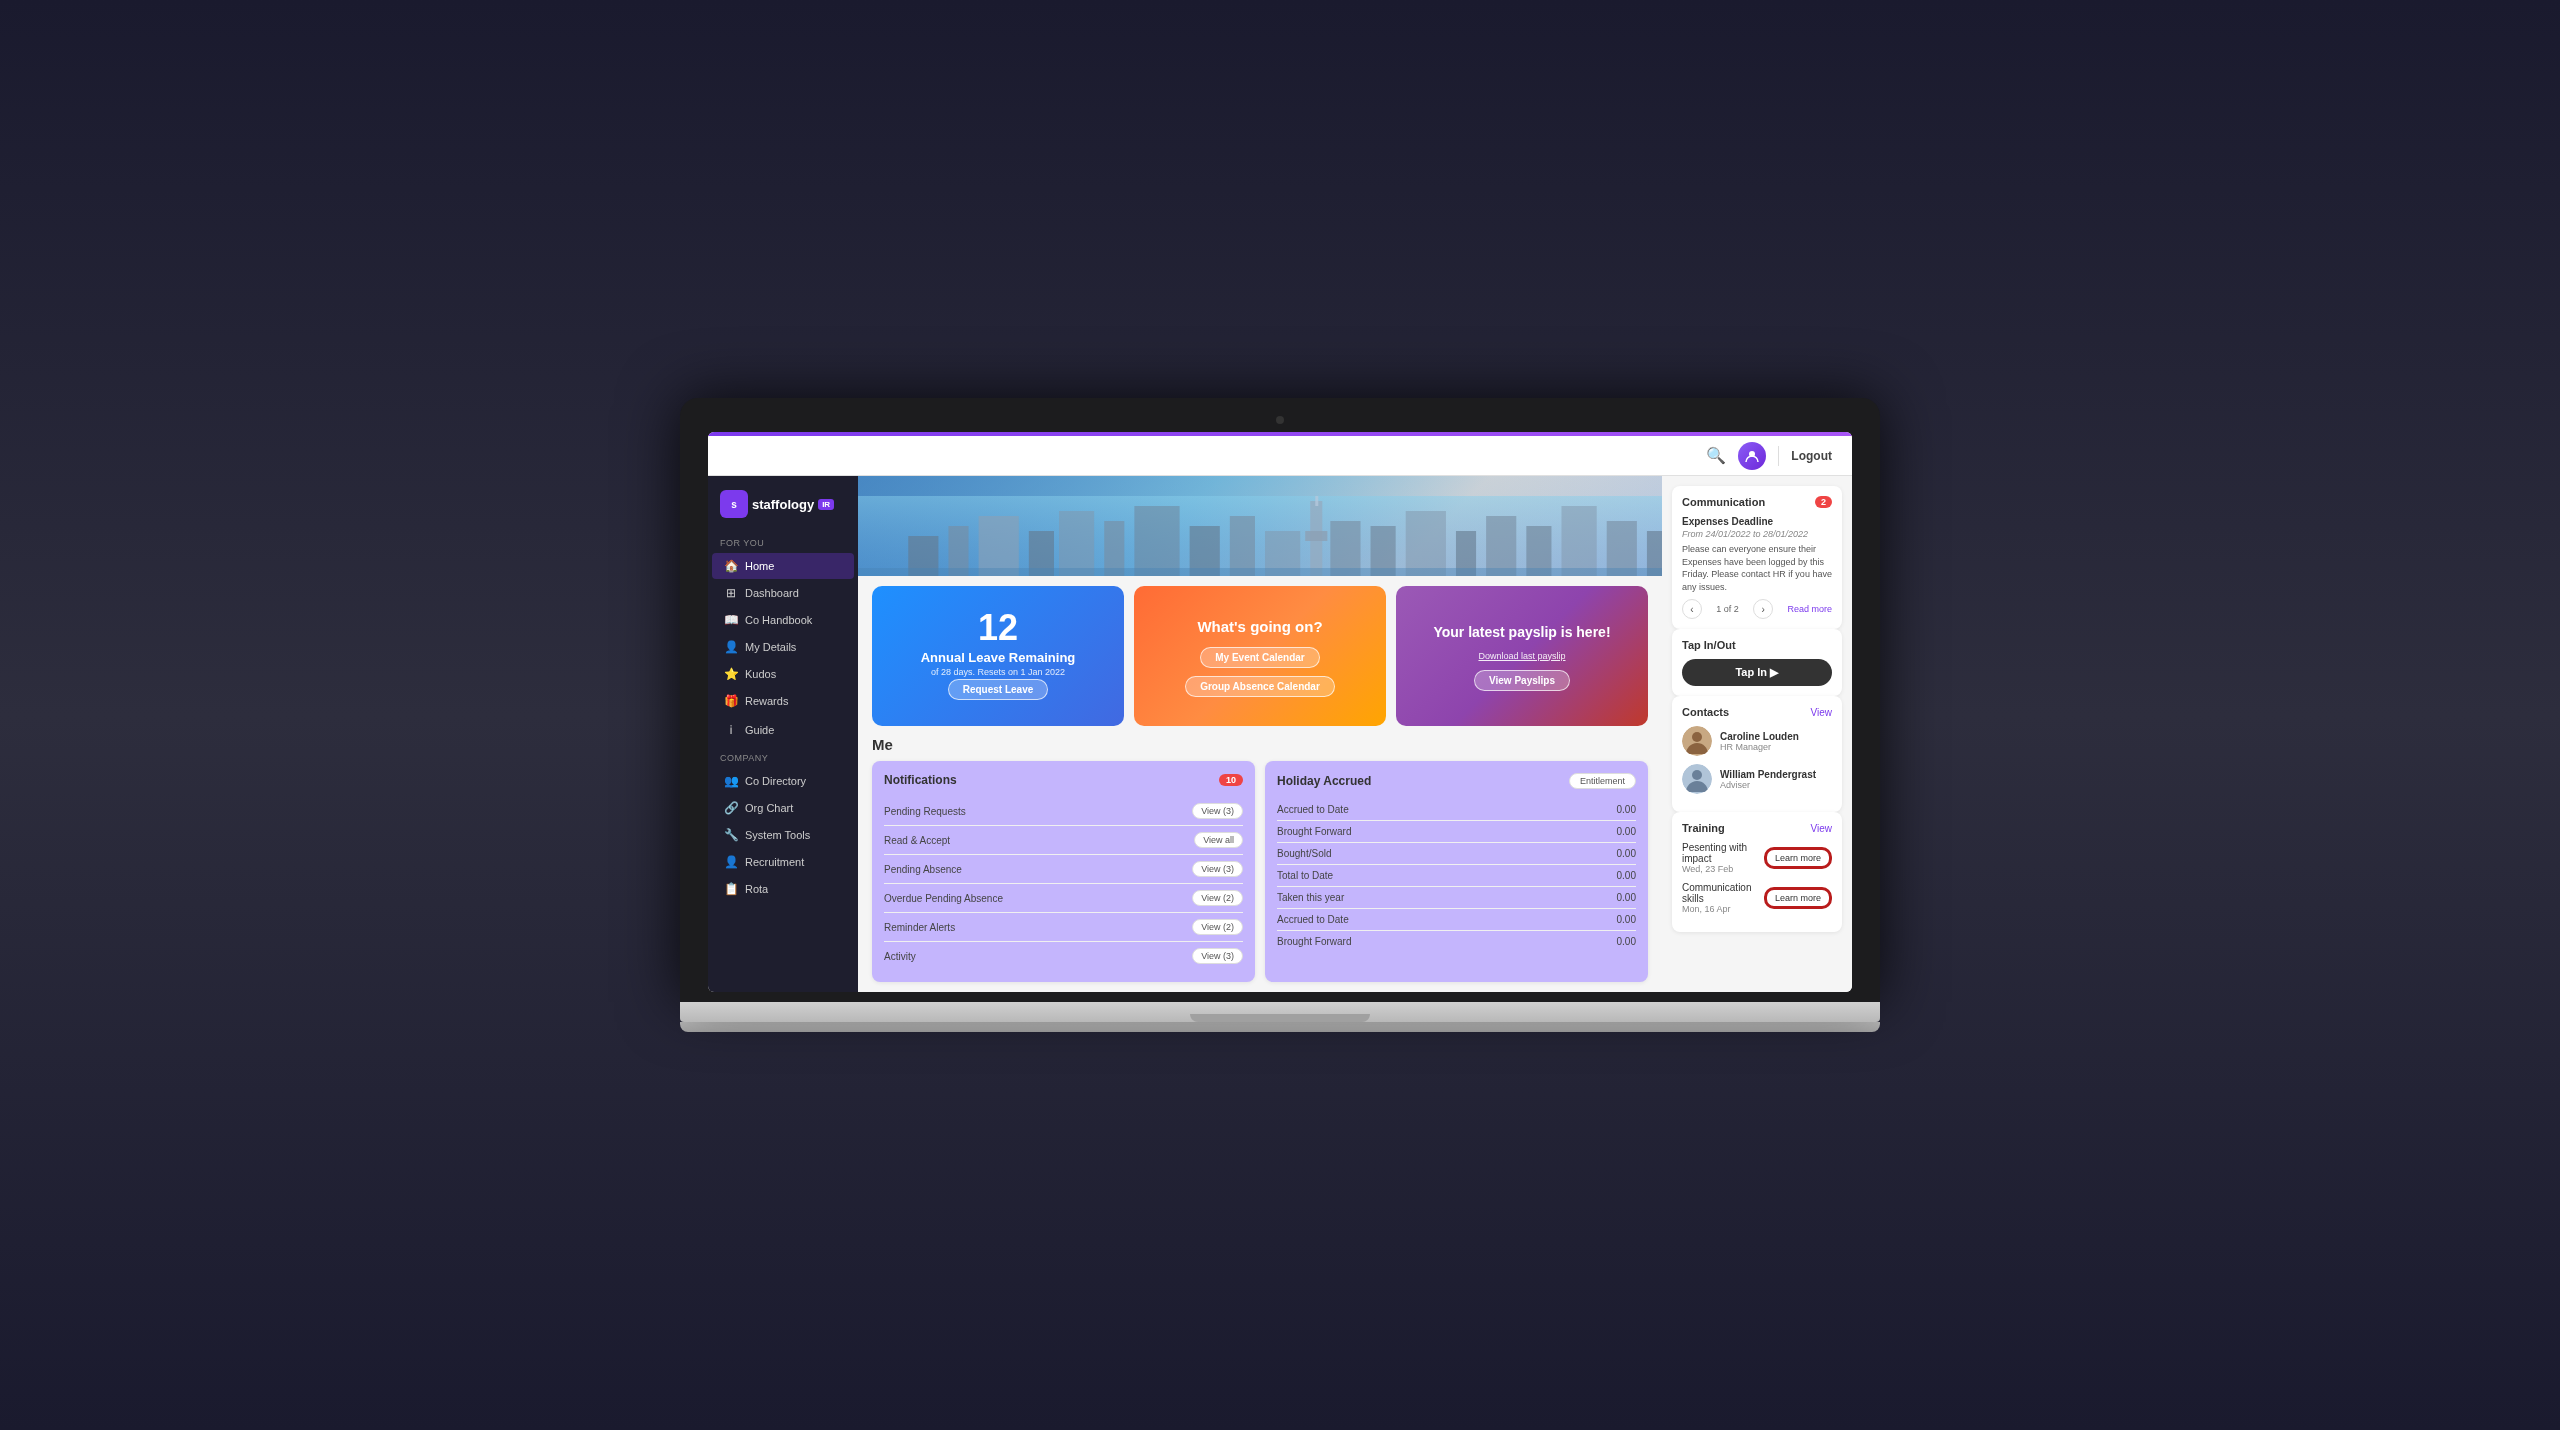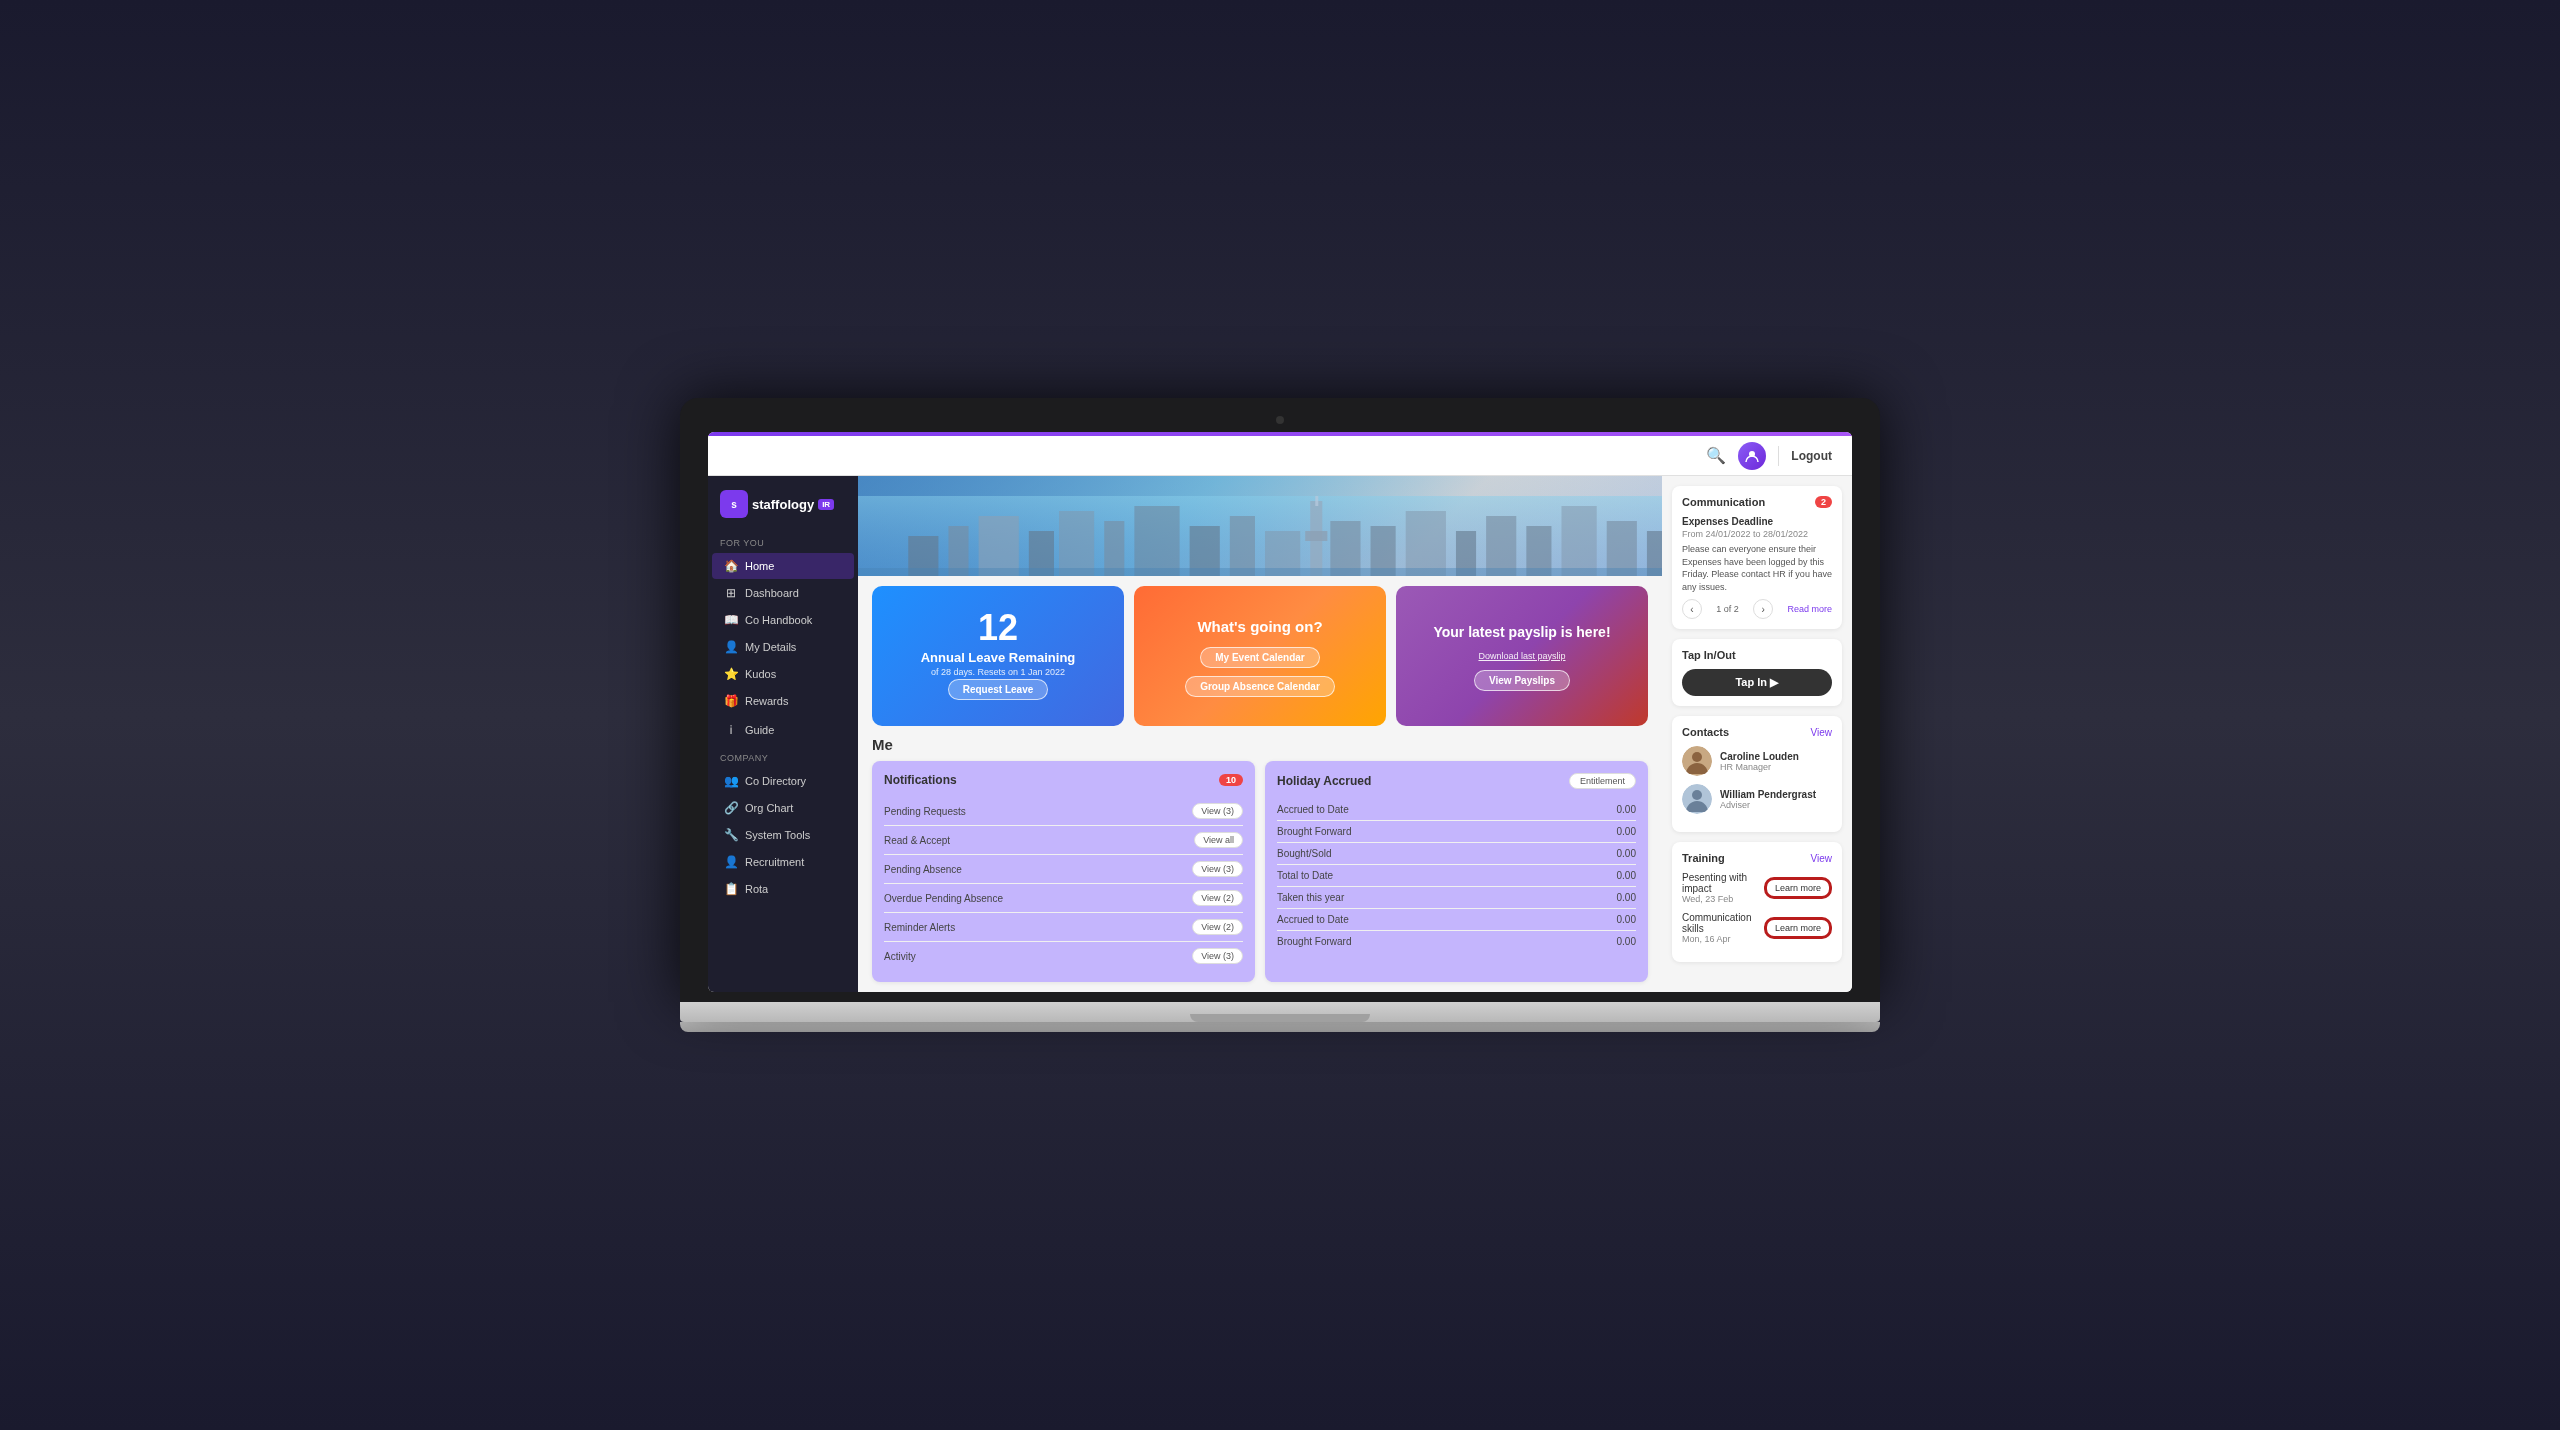--- a/index.html
+++ b/index.html
@@ -346,21 +346,20 @@
 
     
     .right-panel {
       width: 190px;
       flex-shrink: 0;
       background: #f5f5f5;
       overflow-y: auto;
       padding: 10px;
       display: flex;
       flex-direction: column;
-      gap: 10px;
     }
     .rp-card {
       background: white;
       border-radius: 8px;
       padding: 10px;
       box-shadow: 0 1px 4px rgba(0,0,0,0.08);
     }
     .rp-header {
       display: flex;
       align-items: center;
@@ -389,20 +388,21 @@
     .comm-item-title {
       font-size: 10px;
       font-weight: 600;
       color: #333;
       margin-bottom: 2px;
     }
     .comm-item-date {
       font-size: 9px;
       color: #888;
       margin-bottom: 4px;
+      font-style: italic;
     }
     .comm-item-text {
       font-size: 9px;
       color: #555;
       line-height: 1.4;
     }
     .comm-nav {
       display: flex;
       align-items: center;
       justify-content: space-between;

